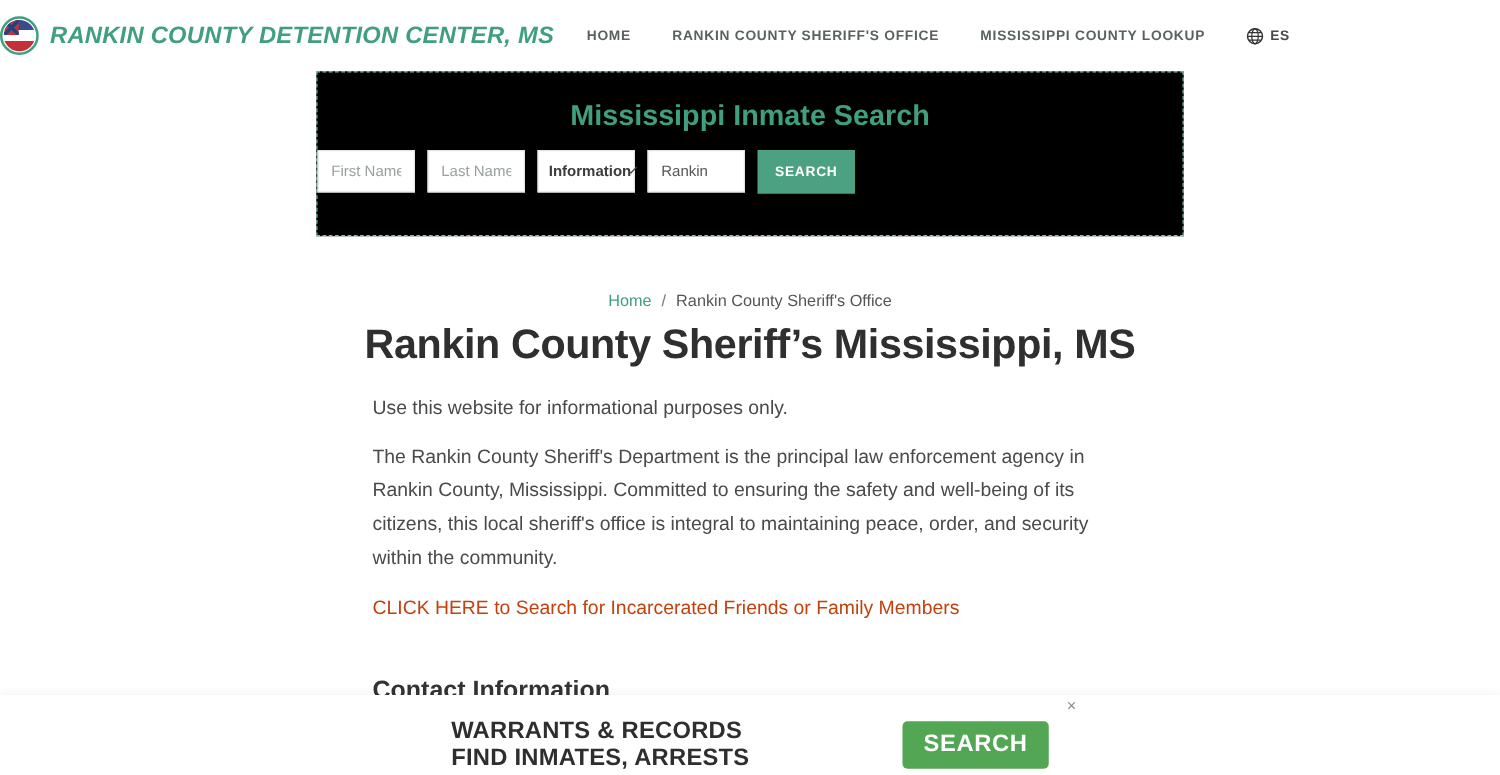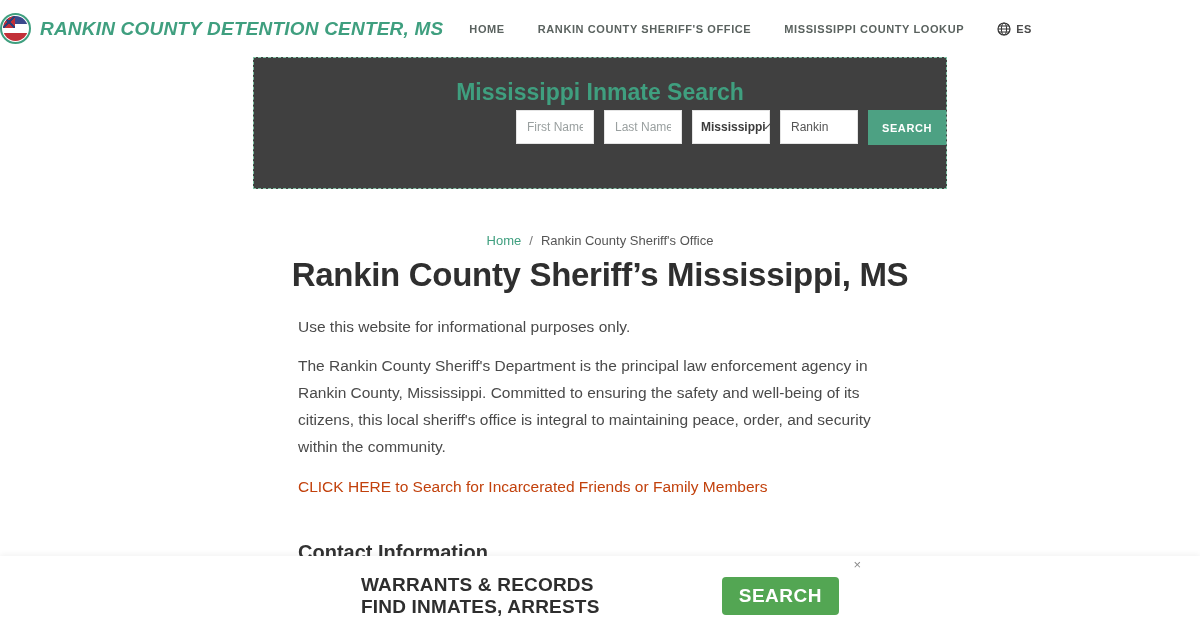--- a/index.html
+++ b/index.html
@@ -18,24 +18,24 @@
   .site-title { font-size: 19px; font-weight: 700; font-style: italic; color: #3f9f7f;
     letter-spacing: 0.2px; white-space: nowrap; }
   .nav { display: flex; align-items: center; margin-left: 26px; }
   .nav a { font-size: 11px; color: #5a625f; text-decoration: none; letter-spacing: 0.6px;
     margin-right: 33px; white-space: nowrap; font-weight: 600; }
   .lang { display: flex; align-items: center; font-size: 11px; color: #4a4a4a; font-weight: 600;
     letter-spacing: 0.5px; cursor: pointer; }
   .lang svg { margin-right: 5px; display: block; }
 
   
-  .search-section { width: 694px; height: 132px; margin: 0 auto; background: #404040;
+  .search-section { width: 694px; height: 132px; margin: 0 auto; background: #000000;
     border: 1px dashed #80c3a6; text-align: center; }
   .search-title { margin-top: 21px; font-size: 23px; font-weight: 700; color: #3f9f7f; }
-  .form-row { margin-top: 4px; display: flex; justify-content: flex-end; align-items: stretch; gap: 10px; }
+  .form-row { margin-top: 14px; display: flex; justify-content: flex-start; align-items: stretch; gap: 10px; }
   .form-row input { width: 78px; height: 34px; border: 1px solid #e4e4e4; background: #fff;
     font-size: 12px; color: #555; padding: 0 10px; outline: none; font-family: "Liberation Sans", sans-serif; }
   .form-row input::placeholder { color: #9aa0a0; }
   .select-box { width: 78px; height: 34px; border: 1px solid #e4e4e4; background: #fff;
     display: flex; align-items: center; justify-content: space-between; padding: 0 8px; cursor: pointer; }
   .select-box .sel-text { font-size: 12px; color: #3c3c3c; font-weight: 600; }
   .chev { width: 7px; height: 7px; border-right: 1.5px solid #444; border-bottom: 1.5px solid #444;
     transform: rotate(45deg) translateY(-2px); }
   .btn-search-top { width: 78px; height: 35px; background: #4da183; border: none; color: #fff;
     font-size: 11px; font-weight: 700; letter-spacing: 0.6px; cursor: pointer;
@@ -95,21 +95,21 @@
     </div>
   </div>
 </div>
 
 <div class="search-section">
   <div class="search-title">Mississippi Inmate Search</div>
   <div class="form-row">
     <input type="text" placeholder="First Name" style="">
     <input type="text" placeholder="Last Name" style="">
     <div class="select-box">
-      <span class="sel-text">Mississippi</span>
+      <span class="sel-text">Information</span>
       <span class="chev"></span>
     </div>
     <input type="text" value="Rankin" style="">
     <button class="btn-search-top">SEARCH</button>
   </div>
 </div>
 
 <div class="breadcrumb">
   <a href="#">Home</a><span class="sep">/</span><span>Rankin County Sheriff's Office</span>
 </div>

